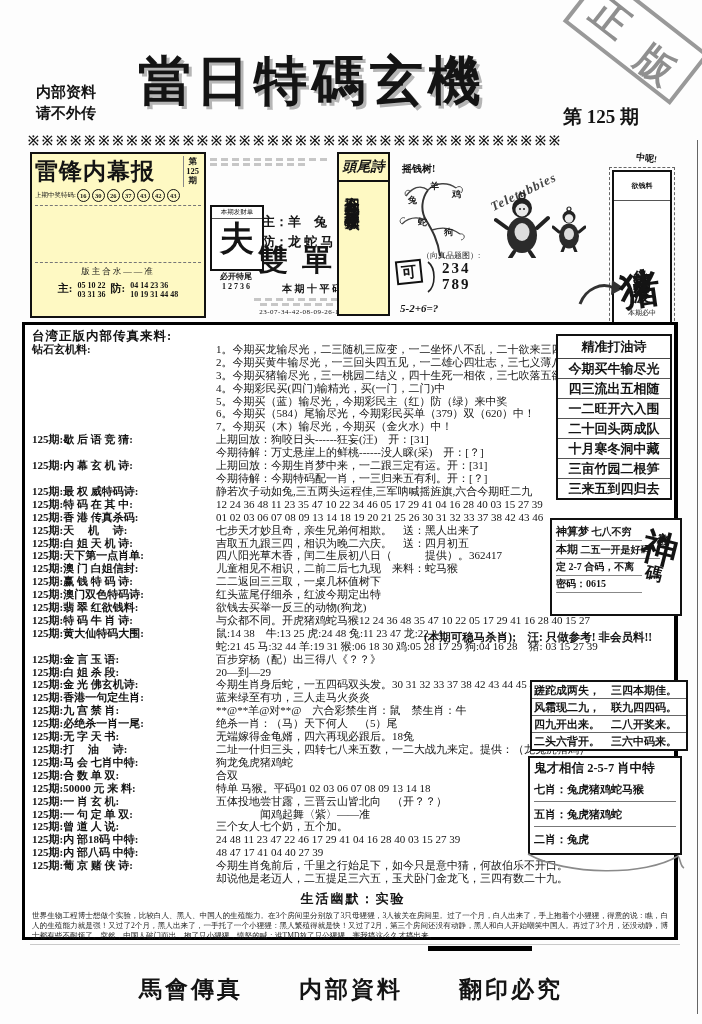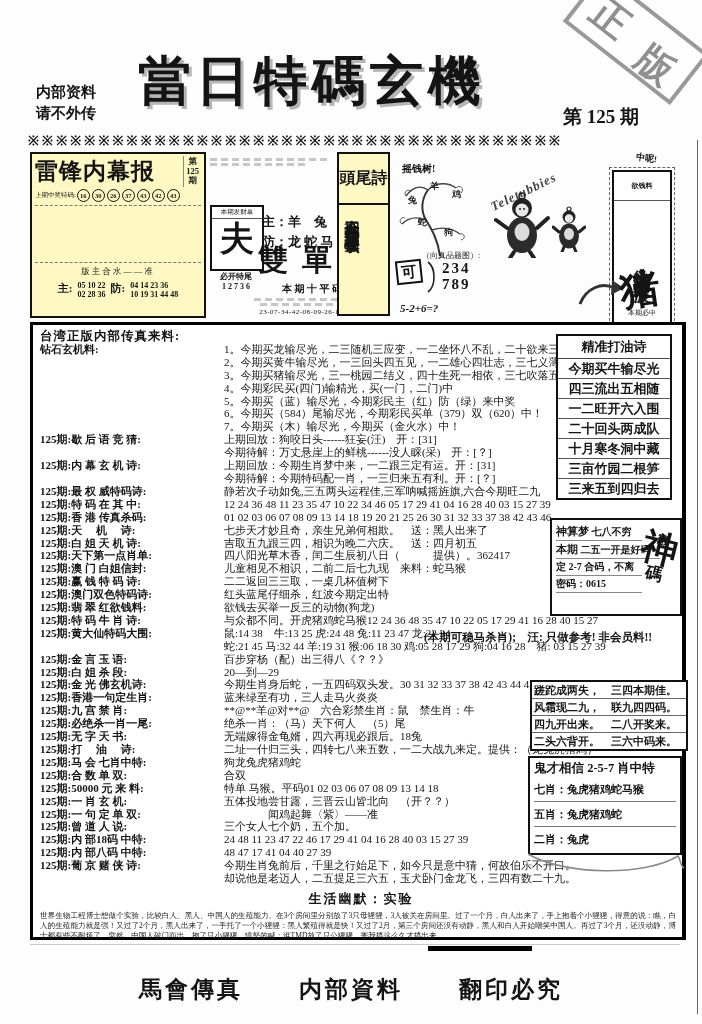--- a/index.html
+++ b/index.html
@@ -37,21 +37,21 @@
   .fc-box .hd{font-size:6.5px;border-bottom:1px solid #555;padding:1px 0;}
   .fc-box .big{font-size:34px;font-weight:700;line-height:40px;}
   .fc-tail{left:206px;top:272px;width:60px;text-align:center;font-size:8px;font-weight:700;line-height:10px;}
   .fc-zhu{left:262px;top:212px;font-size:13px;font-weight:700;line-height:20px;}
   .fc-pair{left:258px;top:240px;font-size:30px;font-weight:900;letter-spacing:14px;font-family:"DejaVu Serif",serif;}
   .ten{left:206px;top:282px;width:124px;text-align:center;padding-left:44px;}
   .ten .t1{font-size:10px;font-weight:700;}
   .ten .t2{font-size:7px;letter-spacing:.5px;margin-top:2px;}
   
   .htp{left:337px;top:152px;width:53px;height:164px;}
-  .htp .hd{font-size:16px;font-weight:700;text-align:center;border-bottom:2px solid #111;padding:14px 0;}
+  .htp .hd{font-size:14px;font-weight:700;text-align:center;border-bottom:2px solid #111;padding:4px 0;font-style:italic;}
   .htp .cols{writing-mode:vertical-rl;font-size:15px;font-weight:700;line-height:24px;height:132px;padding:3px 1px;letter-spacing:1px;}
   
   .scene{left:392px;top:150px;width:205px;height:170px;}
   .yqs{left:10px;top:12px;font-size:10px;font-weight:700;}
   .animal{position:absolute;font-size:9px;font-weight:700;color:#222;}
   .brand{left:96px;top:34px;font-size:13px;font-weight:700;font-style:italic;color:#444;transform:rotate(-26deg);letter-spacing:1px;}
   .zhongne{font-size:9px;transform:rotate(8deg);font-weight:700;}
   .caption{left:30px;top:100px;font-size:8px;}
   .ke-row{left:4px;top:110px;display:flex;align-items:flex-start;gap:4px;}
   .ke{width:22px;height:20px;border:2px solid #111;font-size:15px;font-weight:700;display:flex;
@@ -59,21 +59,21 @@
   .ke-nums{font-size:15px;font-weight:700;line-height:16px;letter-spacing:2px;}
   .formula{left:8px;top:152px;font-size:11px;font-weight:700;font-style:italic;}
   
   .scr{left:612px;top:170px;width:56px;border:2px solid #111;outline:1px dashed #666;outline-offset:2px;
        background:#fff;text-align:center;}
   .scr .hd{font-size:7px;border-bottom:1px solid #555;padding:9px 0;font-weight:700;}
   .scr .vt{writing-mode:vertical-rl;font-size:17px;font-weight:700;letter-spacing:3px;height:122px;margin:4px auto;}
   .pig{left:620px;top:262px;font-size:40px;font-weight:900;transform:rotate(-8deg);font-family:"DejaVu Serif",serif;}
   .pig-note{left:628px;top:308px;font-size:7px;}
   
-  .main{left:30px;top:322px;width:656px;height:618px;border:3px solid #000;border-right-width:4px;
+  .main{left:22px;top:322px;width:656px;height:618px;border:3px solid #000;border-right-width:4px;
         padding:5px 0 0 7px;box-sizing:border-box;background:#fff;}
   .row{display:flex;font-size:11px;line-height:12.9px;white-space:nowrap;}
   .row .lab{font-weight:700;width:184px;flex:none;}
   .row.hdr .lab{width:auto;font-size:12.5px;letter-spacing:1px;}
   .row .txt{flex:1;}
   .joke-title{text-align:center;font-size:13px;font-weight:700;margin-top:5px;letter-spacing:2px;}
   .joke{font-size:7.6px;line-height:9.8px;text-align:justify;margin:3px 6px 0 0;color:#1c1c1c;}
   
   .dayou{left:556px;top:334px;width:112px;border:2px solid #111;background:#fff;}
   .dayou .hd{font-size:13px;font-weight:700;text-align:center;padding:2px 0;border-bottom:1px solid #444;}
@@ -139,21 +139,21 @@
           <span class="ball">42</span>
           <span class="ball">43</span>
         </span>
     </div>
     <div class="lf-space"></div>
     <div class="lf-mid">版主合水——准</div>
     <div class="lf-nums">
       <span class="lbl">主:</span>
       <span class="lf-col">
         <span>05 10 22</span><br>
-        <span>02 28 36</span>
+        <span>03 31 36</span>
       </span>
       <span class="lbl">防:</span>
       <span class="lf-col">
         <span>04 14 23 36</span><br>
         <span>10 19 31 44 48</span>
       </span>
     </div>
   </div>
 
   <div class="abs" style="left:210px;top:156px;width:120px;">

